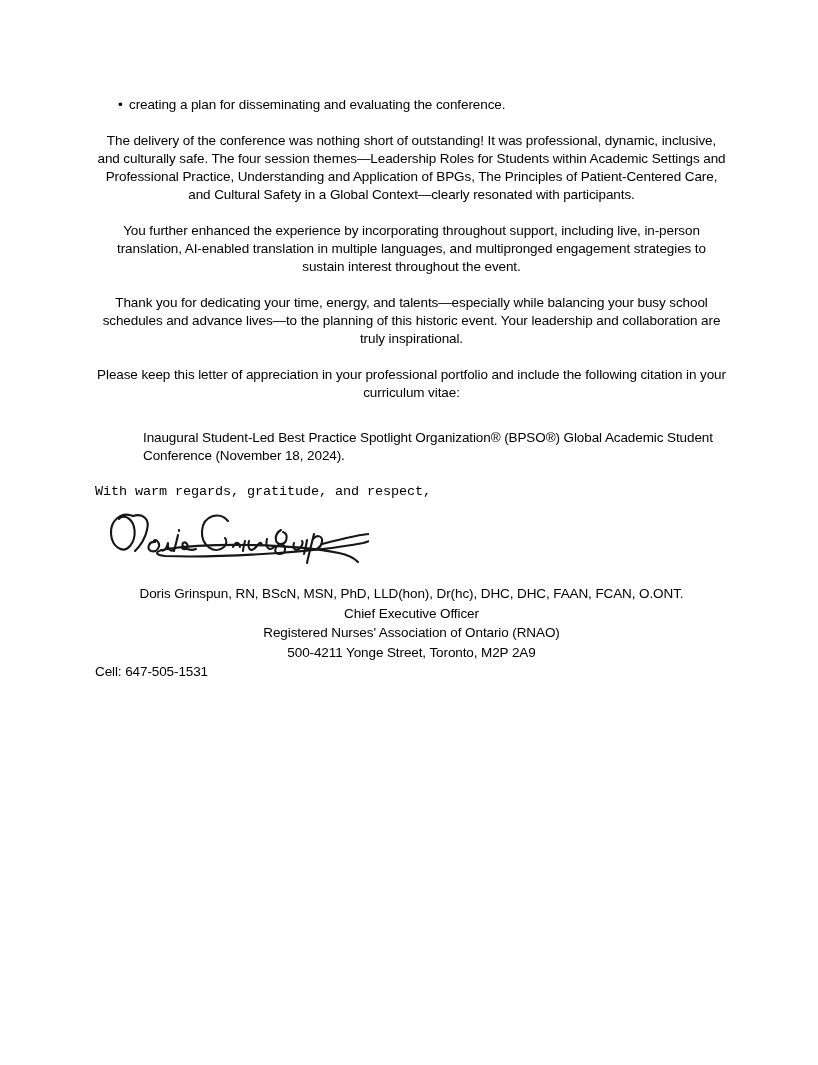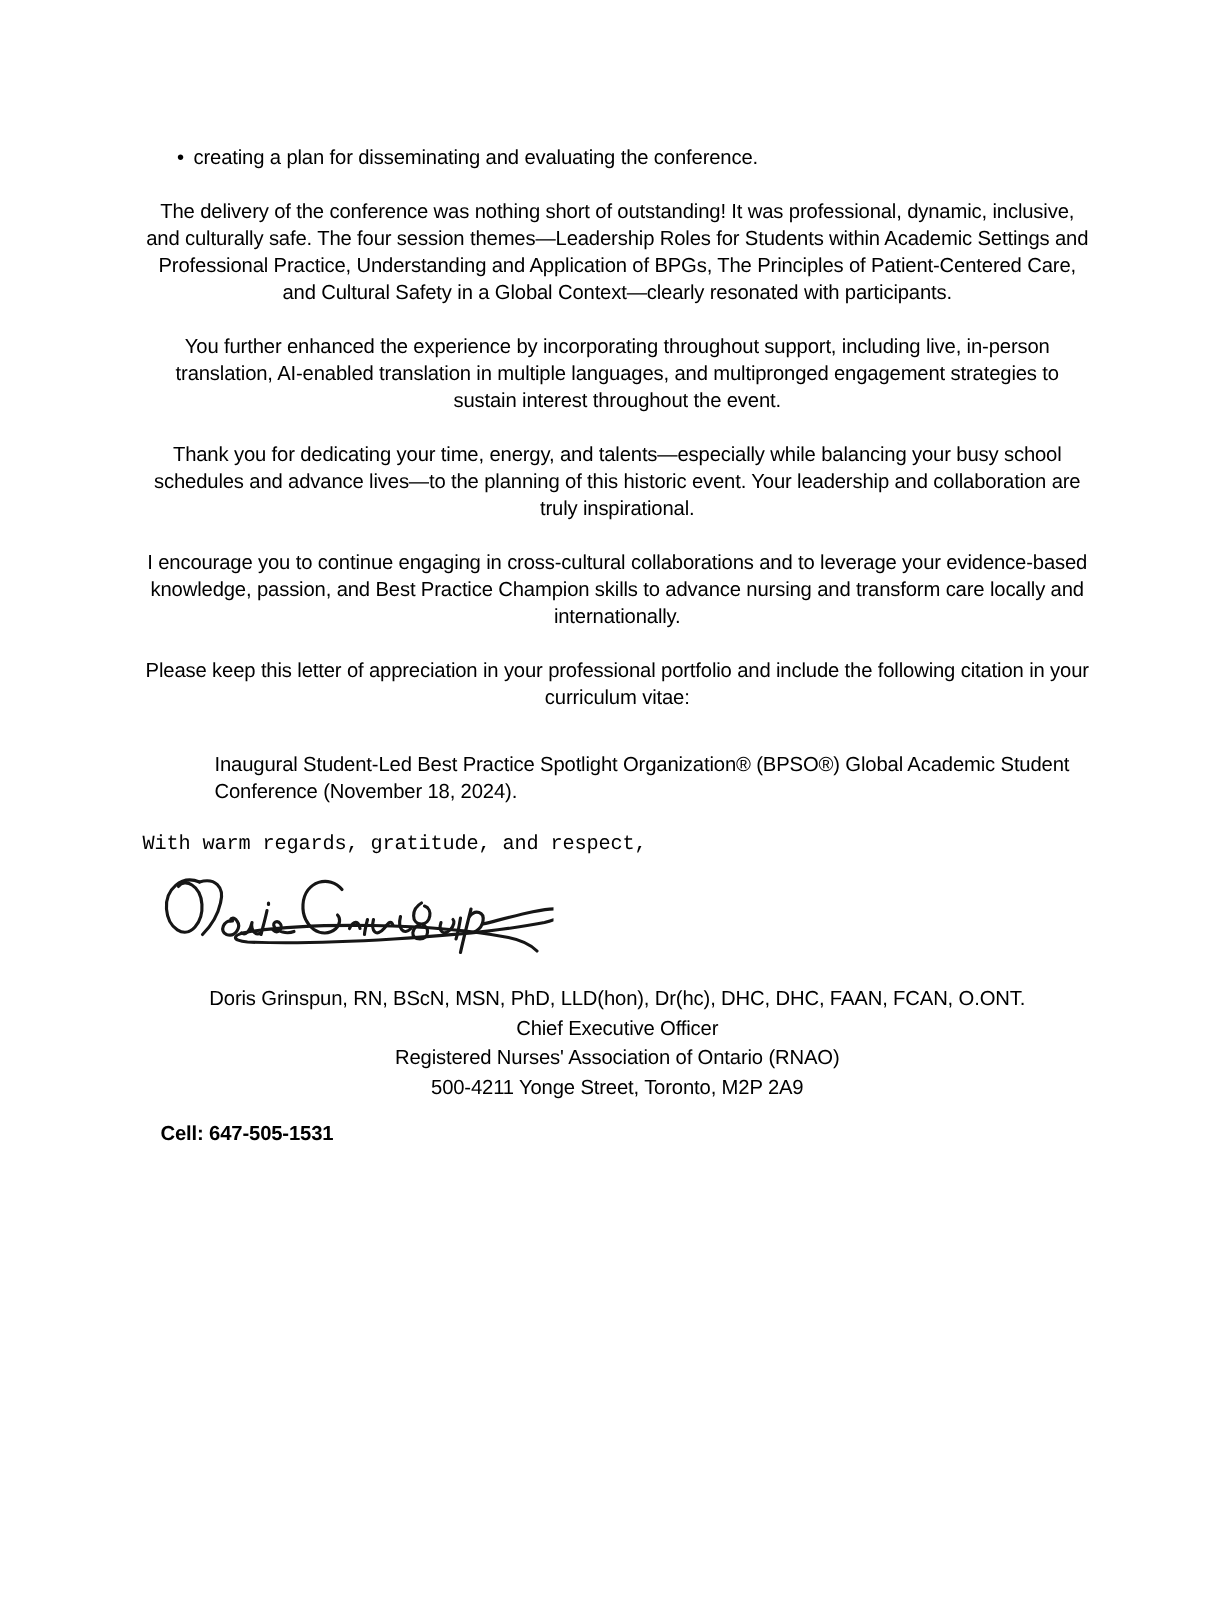--- a/index.html
+++ b/index.html
@@ -67,21 +67,21 @@
     stroke: #161616;
     stroke-width: 2.1;
     stroke-linecap: round;
     stroke-linejoin: round;
   }
   .signoff {
     margin: 20px 0 0 0;
     line-height: 19.6px;
   }
   .signoff-line { margin: 0; text-align: center; }
-  .contact-line { margin: 12px; font-weight: bold; }
+  .contact-line { margin: 0; }
   a.doc-link {
     color: var(--link, #0563c1);
     text-decoration: underline;
     cursor: pointer;
   }
   .sep { color: var(--text, #000000); }
 </style>
 </head>
 <body>
 
@@ -89,21 +89,20 @@
   <div class="content">
 
     <div class="bullet-line">
       <span class="bullet-glyph">•</span>
       <span class="bullet-text">creating a plan for disseminating and evaluating the conference.</span>
     </div>
 
     <p class="para">The delivery of the conference was nothing short of outstanding! It was professional, dynamic, inclusive, and culturally safe. The four session themes—Leadership Roles for Students within Academic Settings and Professional Practice, Understanding and Application of BPGs, The Principles of Patient-Centered Care, and Cultural Safety in a Global Context—clearly resonated with participants.</p>
     <p class="para">You further enhanced the experience by incorporating throughout support, including live, in-person translation, AI-enabled translation in multiple languages, and multipronged engagement strategies to sustain interest throughout the event.</p>
     <p class="para">Thank you for dedicating your time, energy, and talents—especially while balancing your busy school schedules and advance lives—to the planning of this historic event. Your leadership and collaboration are truly inspirational.</p>
-    <p class="para">I encourage you to continue engaging in cross-cultural collaborations and to leverage your evidence-based knowledge, passion, and Best Practice Champion skills to advance nursing and transform care locally and internationally.</p>
     <p class="para">Please keep this letter of appreciation in your professional portfolio and include the following citation in your curriculum vitae:</p>
 
     <div class="citation">
       <div class="citation-line">Inaugural Student-Led Best Practice Spotlight Organization® (BPSO®) Global Academic Student Conference (November 18, 2024).</div>
     </div>
 
     <p class="closing">With warm regards, gratitude, and respect,</p>
 
     <div class="signature-wrap">
       <svg viewBox="0 0 272 58" xmlns="http://www.w3.org/2000/svg">

